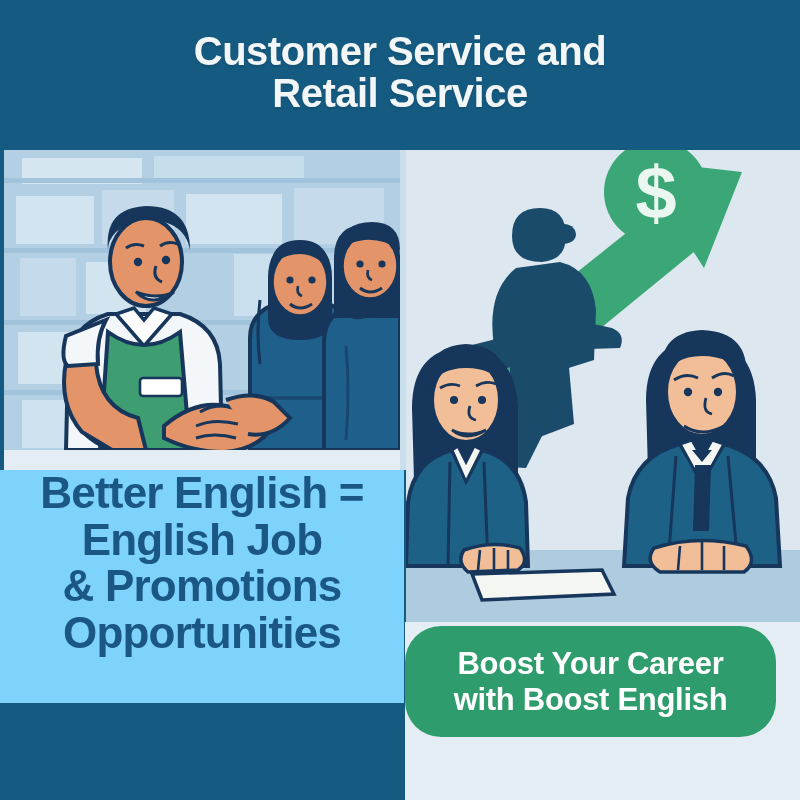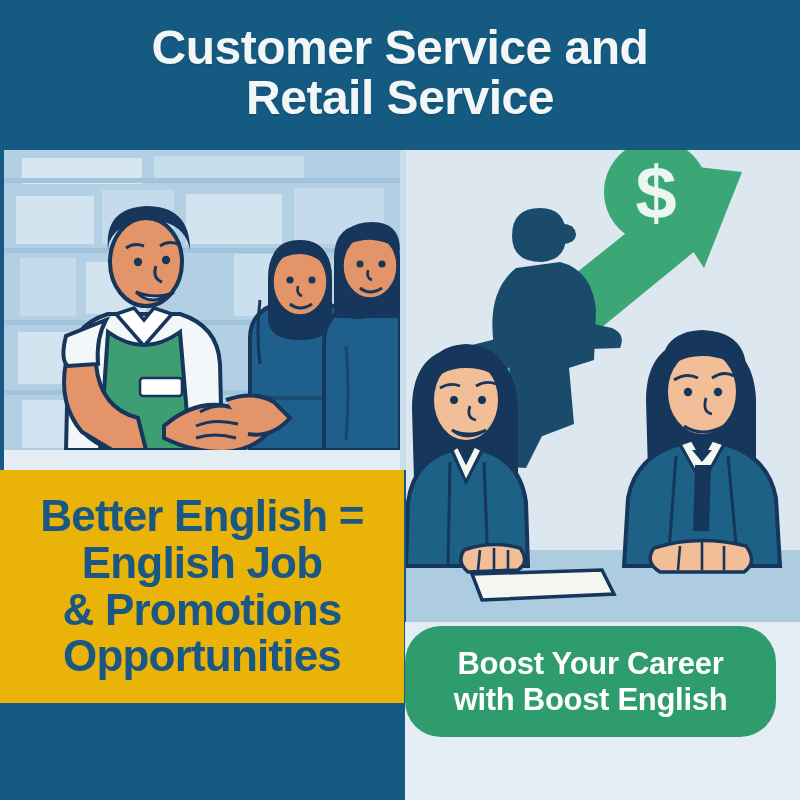--- a/index.html
+++ b/index.html
@@ -11,21 +11,21 @@
   #poster{position:relative;width:800px;height:800px;background:#155A80;overflow:hidden;}
 
   
   .header{
     position:absolute;left:0;top:0;width:800px;height:148px;
     background:#155A80;
     display:flex;align-items:center;justify-content:center;
   }
   .header-title{
     color:#F2F6F7;
-    font-size:48px;line-height:1.04;
+    font-size:40px;line-height:1.04;
     font-weight:bold;
     letter-spacing:-0.5px;
     text-align:center;
     width:720px;
     margin-top:-2px;
     text-shadow:0 2px 2px rgba(0,0,0,.10);
   }
 
   
   .panel-left{
@@ -37,22 +37,22 @@
     background:#DCE7EF;overflow:hidden;
   }
   .divider{
     position:absolute;left:400px;top:150px;width:6px;height:320px;
     background:#CADFEC;
   }
 
   
   .left-text-panel{
     position:absolute;left:0px;top:470px;width:404px;height:233px;
-    background:#eab308;
-    display:flex;align-items:center;justify-content:center;
+    background:#7dd3fc;
+    display:flex;align-items:flex-start;justify-content:center;
   }
   .left-headline{
     color:#1A5785;
     font-weight:bold;
     font-size:44px;line-height:1.06;
     text-align:center;
     width:370px;
     letter-spacing:-0.8px;
   }
 

